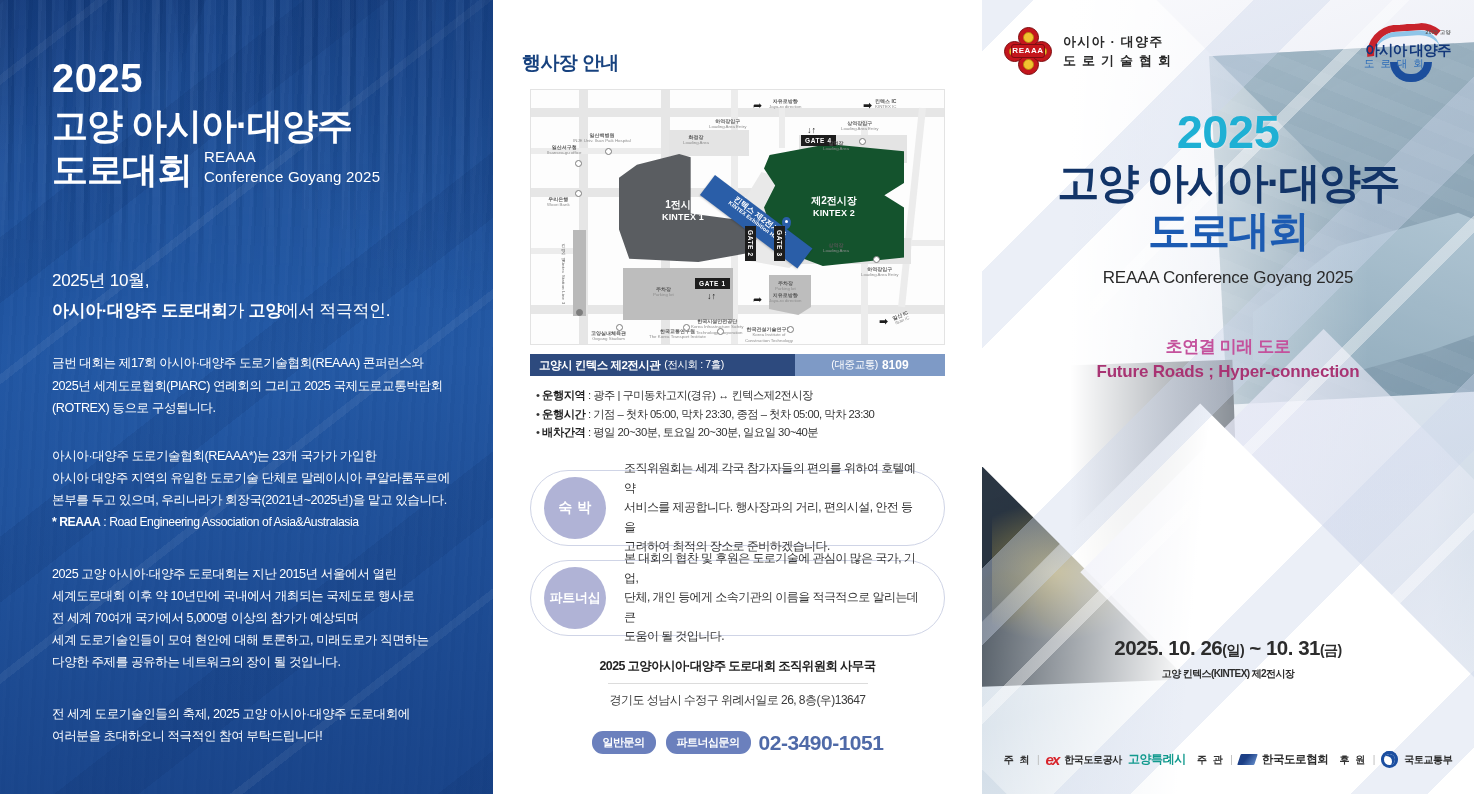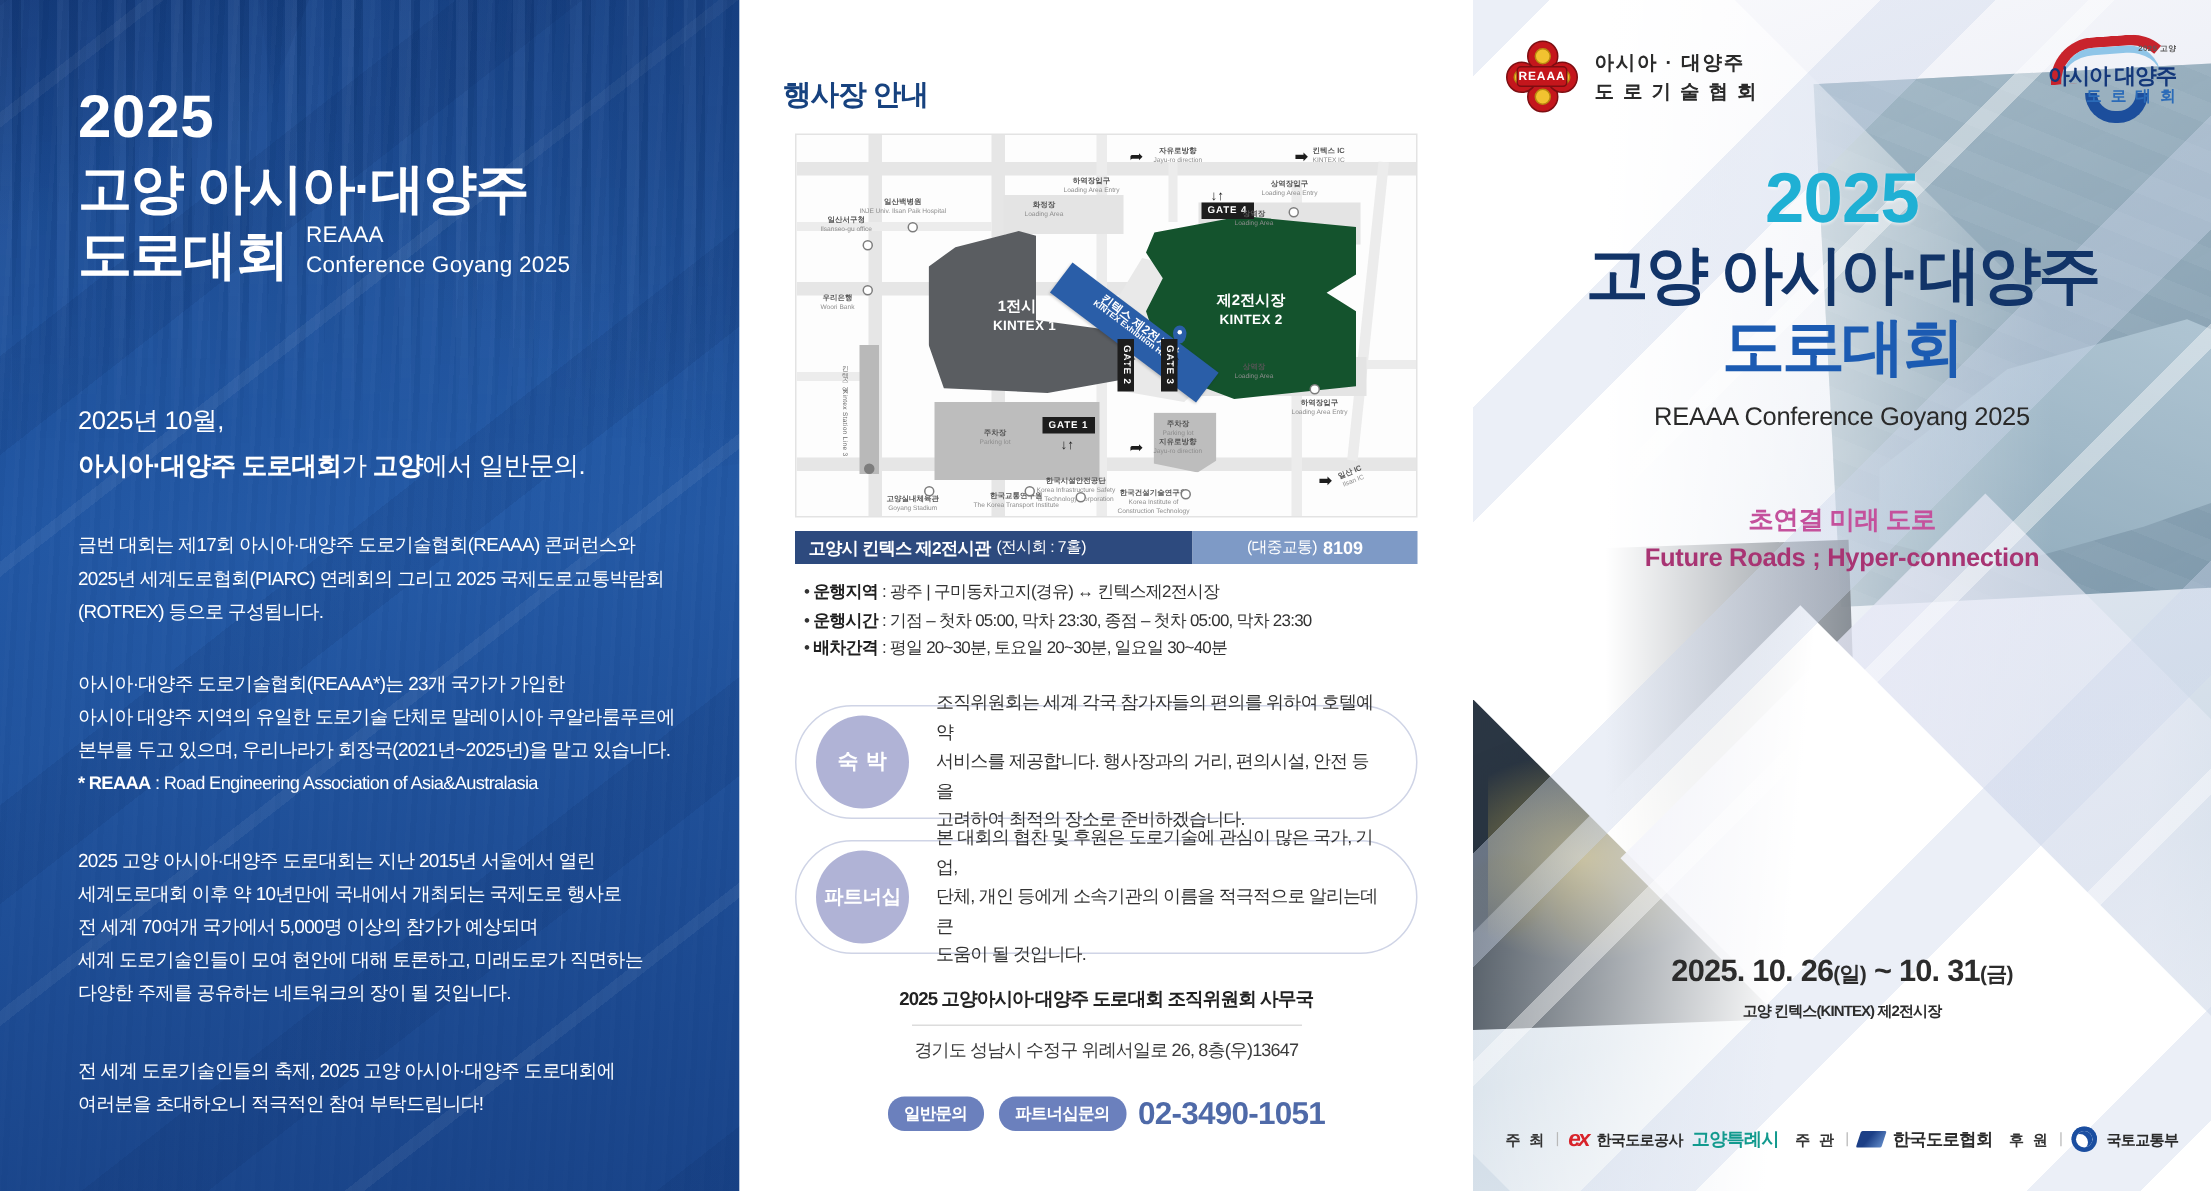--- a/index.html
+++ b/index.html
@@ -343,21 +343,21 @@
   }
   .emblem .swoosh-bot {
     position: absolute; left: 30px; bottom: 2px; width: 42px; height: 20px;
     border-bottom: 8px solid #1c4e9c; border-left: 8px solid #1c4e9c;
     border-right: 8px solid #1c4e9c; border-radius: 0 0 28px 28px;
   }
   .emblem .e1 { position: absolute; left: 4px; top: 23px; width: 88px;
     text-align: center; font-size: 14.5px; font-weight: 800; color: #13377a;
     letter-spacing: -0.8px; }
   .emblem .e2 { position: absolute; left: 4px; top: 39px; width: 88px;
-    text-align: right; font-size: 10.5px; font-weight: 700; color: #2b6bb8;
+    text-align: left; font-size: 10.5px; font-weight: 400; color: #2b6bb8;
     letter-spacing: 1.5px; }
   .emblem .e3 { position: absolute; right: 5px; top: 11px; font-size: 5.2px;
     font-weight: 800; color: #5a5a5a; letter-spacing: 0.3px; }
 
   .hero { text-align: center; padding-top: 24px; }
   .hero .h-year {
     font-size: 47px; font-weight: 800; color: #1fb0d4; line-height: 1.0;
     letter-spacing: -0.5px; text-shadow: 0 1px 2px rgba(255,255,255,0.5);
   }
   .hero .h-l1 {
@@ -441,21 +441,21 @@
       <div class="big-year">2025</div>
       <div class="big-title">고양 아시아·대양주</div>
       <div class="title-row">
         <div class="big-title">도로대회</div>
         <div class="title-en">REAAA
 Conference Goyang 2025</div>
       </div>
 
       <div class="lead">
         <div class="lead-line1">2025년 10월,</div>
-        <div class="lead-line2"><b>아시아·대양주 도로대회</b><span>가 </span><b>고양</b><span>에서 일반문의.</span></div>
+        <div class="lead-line2"><b>아시아·대양주 도로대회</b><span>가 </span><b>고양</b><span>에서 적극적인.</span></div>
       </div>
 
       <div class="para">금번 대회는 제17회 아시아·대양주 도로기술협회(REAAA) 콘퍼런스와
  2025년 세계도로협회(PIARC) 연례회의 그리고 2025 국제도로교통박람회
 (ROTREX) 등으로 구성됩니다.</div>
 
       <div class="para tight"><span>아시아·대양주 도로기술협회(REAAA*)는 23개 국가가 가입한
 아시아 대양주 지역의 유일한 도로기술 단체로 말레이시아 쿠알라룸푸르에
 본부를 두고 있으며, 우리나라가 회장국(2021년~2025년)을 맡고 있습니다.</span><br><span class="note"><b>* REAAA</b><span> : Road Engineering Association of Asia&amp;Australasia</span></span></div>
 

